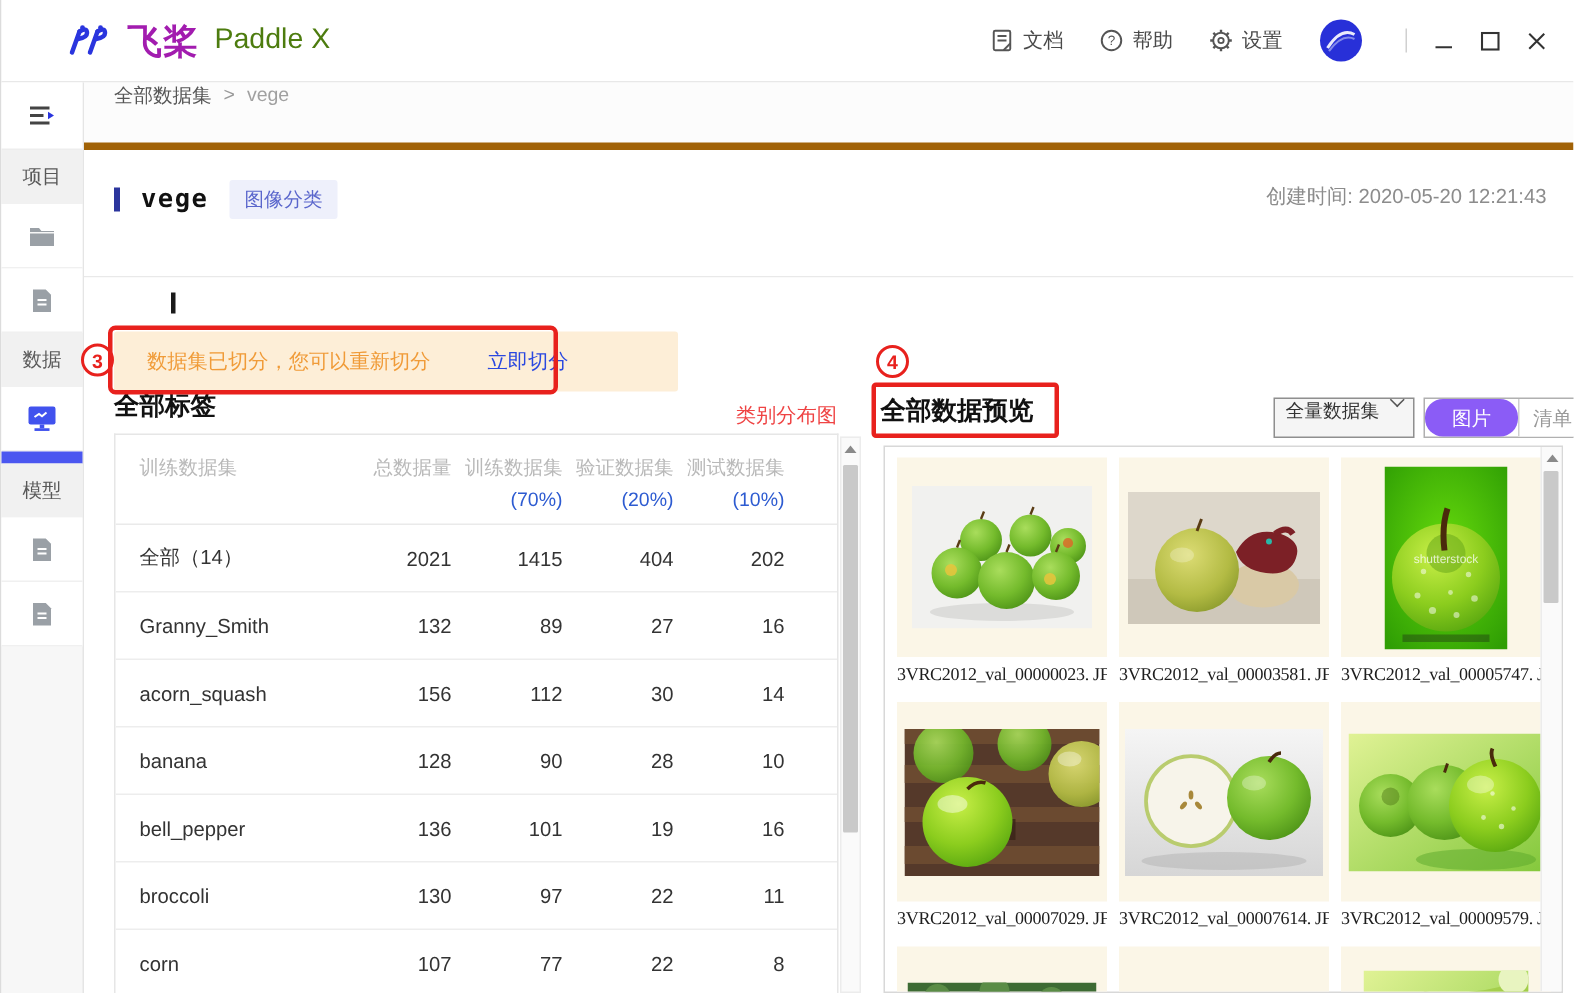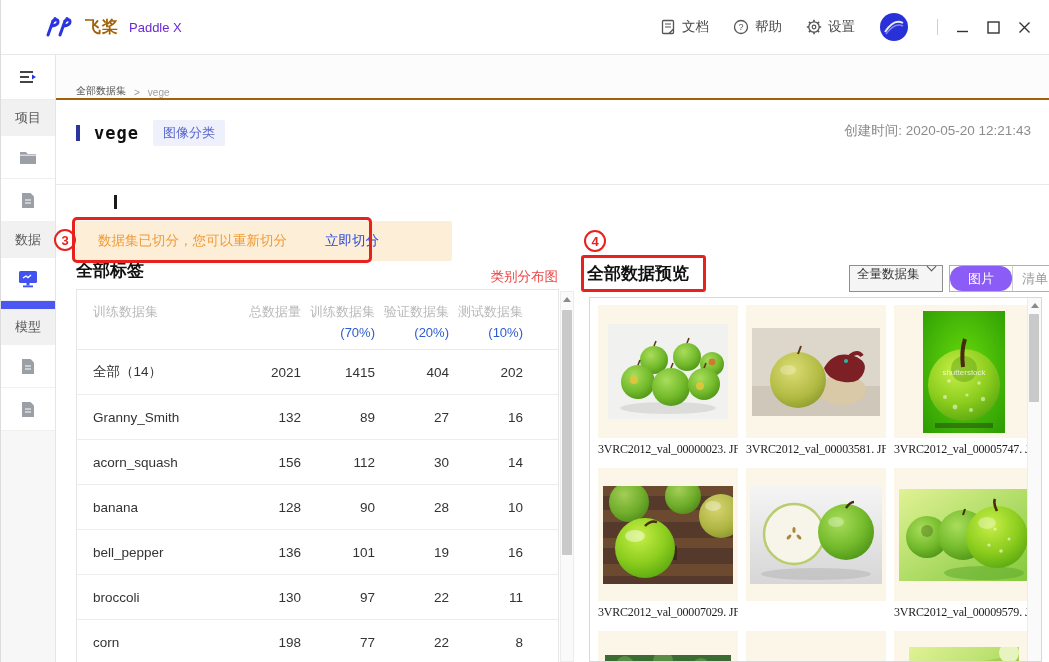--- a/index.html
+++ b/index.html
@@ -3,38 +3,38 @@
 <meta charset="utf-8">
 <style>
   * { margin:0; padding:0; box-sizing:border-box; }
   html,body { width:1049px; height:662px; overflow:hidden; }
   body { font-family:"Liberation Sans","DejaVu Sans",sans-serif; background:#fff; color:#333; }
   .page { width:1049px; height:662px; border-left:1px solid #dcdcdc; position:relative; background:#fff; }
 
   
   .topbar { height:55px; border-bottom:1px solid #e8e8e8; display:flex; align-items:center; padding:0 18px 0 44px; background:#fff; }
   .logo { display:flex; align-items:center; gap:6px; }
-  .logo-cn { color:#a16207; font-weight:bold; font-size:16px; letter-spacing:1px; }
-  .logo-en { color:#6d28d9; font-size:13px; margin-left:4px; }
+  .logo-cn { color:#a21caf; font-weight:bold; font-size:23px; letter-spacing:1px; }
+  .logo-en { color:#4d7c0f; font-size:19px; margin-left:4px; }
   .top-right { margin-left:auto; display:flex; align-items:center; gap:24px; }
   .top-item { display:flex; align-items:center; gap:6px; font-size:13.5px; color:#4a4a4a; cursor:pointer; }
   .win-group { display:flex; align-items:center; gap:18px; margin-left:4px; }
   .win-divider { width:1px; height:16px; background:#d0d0d0; }
 
   
   .shell { display:flex; height:607px; }
   .sidebar { width:55px; background:#f7f7f7; border-right:1px solid #e5e5e5; flex:0 0 55px; }
   .sb-menu { height:45px; background:#fff; display:flex; align-items:center; justify-content:center; border-bottom:1px solid #ededed; cursor:pointer; }
   .sb-label { height:36px; background:#f1f1f1; color:#595959; font-size:13px; display:flex; align-items:center; justify-content:center; }
   .sb-icon { height:43px; background:#fff; display:flex; align-items:center; justify-content:center; border-bottom:1px solid #f0f0f0; cursor:pointer; }
   .sb-activebar { height:8px; background:#4b57f0; }
   .content { flex:1; position:relative; }
 
   
-  .crumbbar { height:45px; background:#fcfcfc; border-bottom:2px solid #a16207; display:flex; align-items:flex-end; padding-left:20px; font-size:10px; gap:8px; }
+  .crumbbar { height:45px; background:#fcfcfc; border-bottom:5px solid #a16207; display:flex; align-items:flex-start; padding-left:20px; font-size:13px; gap:8px; }
   .crumb-root { color:#555; cursor:pointer; }
   .crumb-sep { color:#999; }
   .crumb-cur { color:#a0a0a0; }
   .titleblock { height:85px; border-bottom:1px solid #e9e9e9; display:flex; align-items:flex-start; padding:20px 18px 0 20px; }
   .ds-title { display:flex; align-items:center; gap:14px; }
   .vbar-blue { width:4px; height:16px; background:#2b359d; display:inline-block; }
   .ds-name { font-family:"DejaVu Sans Mono","Liberation Mono",monospace; font-weight:bold; font-size:17px; color:#111; letter-spacing:1px; }
   .ds-badge { background:#eef0fb; color:#5a66cc; font-size:13px; padding:4px 10px; border-radius:2px; cursor:default; }
   .created { margin-left:auto; color:#8c8c8c; font-size:13.5px; padding-top:2px; }
 
@@ -321,21 +321,21 @@
               </div>
               <div class="trow">
                 <div class="tcol tname">broccoli</div>
                 <div class="tcol">130</div>
                 <div class="tcol">97</div>
                 <div class="tcol">22</div>
                 <div class="tcol">11</div>
               </div>
               <div class="trow">
                 <div class="tcol tname">corn</div>
-                <div class="tcol">198</div>
+                <div class="tcol">107</div>
                 <div class="tcol">77</div>
                 <div class="tcol">22</div>
                 <div class="tcol">8</div>
               </div>
             </div>
         </div>
         <div class="vscroll vs-table">
           <div class="vs-arrow">
               <span></span>
             </div>
@@ -450,20 +450,21 @@
                   <g fill="#a8883a">
                       <ellipse cx="44" cy="44" rx="1.6" ry="3"></ellipse>
                       <ellipse cx="39" cy="51" rx="1.6" ry="3" transform="rotate(40 39 51)"></ellipse>
                       <ellipse cx="49" cy="51" rx="1.6" ry="3" transform="rotate(-40 49 51)"></ellipse>
                     </g>
                   <circle cx="96" cy="46" r="28" fill="url(#gApple)"></circle>
                   <path d="M96 22 q4 -6 8 -6" stroke="#4a2a0c" stroke-width="2.4" fill="none"></path>
                   <ellipse cx="86" cy="36" rx="8" ry="5" fill="#fff" opacity="0.3"></ellipse>
                 </svg>
               </div>
+              <div class="fname">3VRC2012_val_00007614. JF</div>
             </div>
             <div class="cell">
               <div class="imgwrap">
                 <svg class="photo" width="130" height="92" viewBox="0 0 130 92">
                   <rect width="130" height="92" fill="url(#gLime)"></rect>
                   <ellipse cx="85" cy="84" rx="40" ry="7" fill="#5aa82a" opacity="0.5"></ellipse>
                   <circle cx="28" cy="48" r="21" fill="url(#gApple)"></circle>
                   <circle cx="64" cy="46" r="25" fill="url(#gApple)"></circle>
                   <circle cx="98" cy="48" r="31" fill="url(#gAppleBright)"></circle>
                   <path d="M98 22 q-4 -8 -2 -12" stroke="#4a2a0c" stroke-width="2.6" fill="none"></path>

